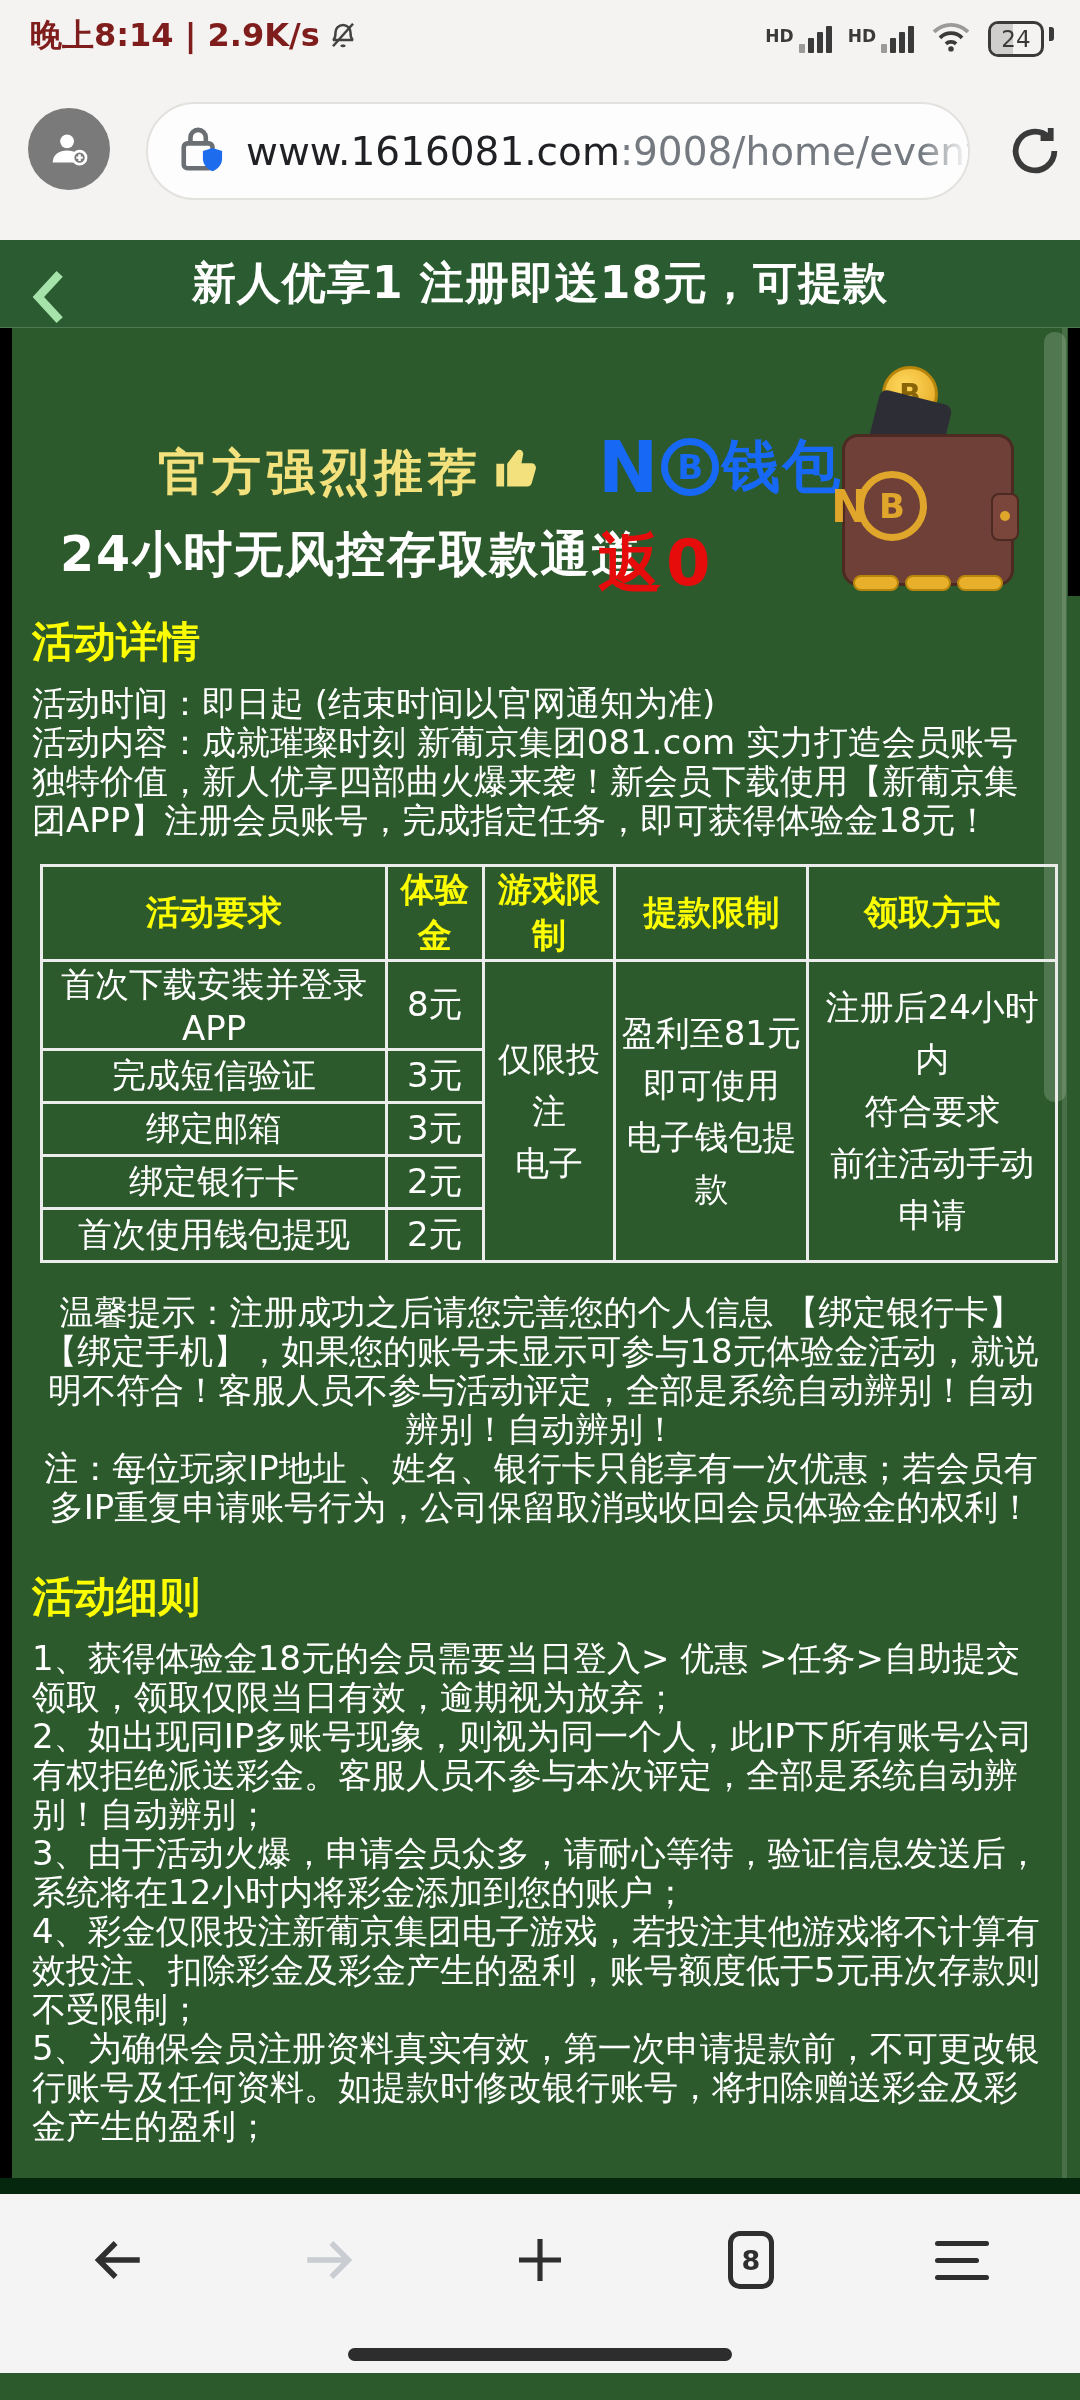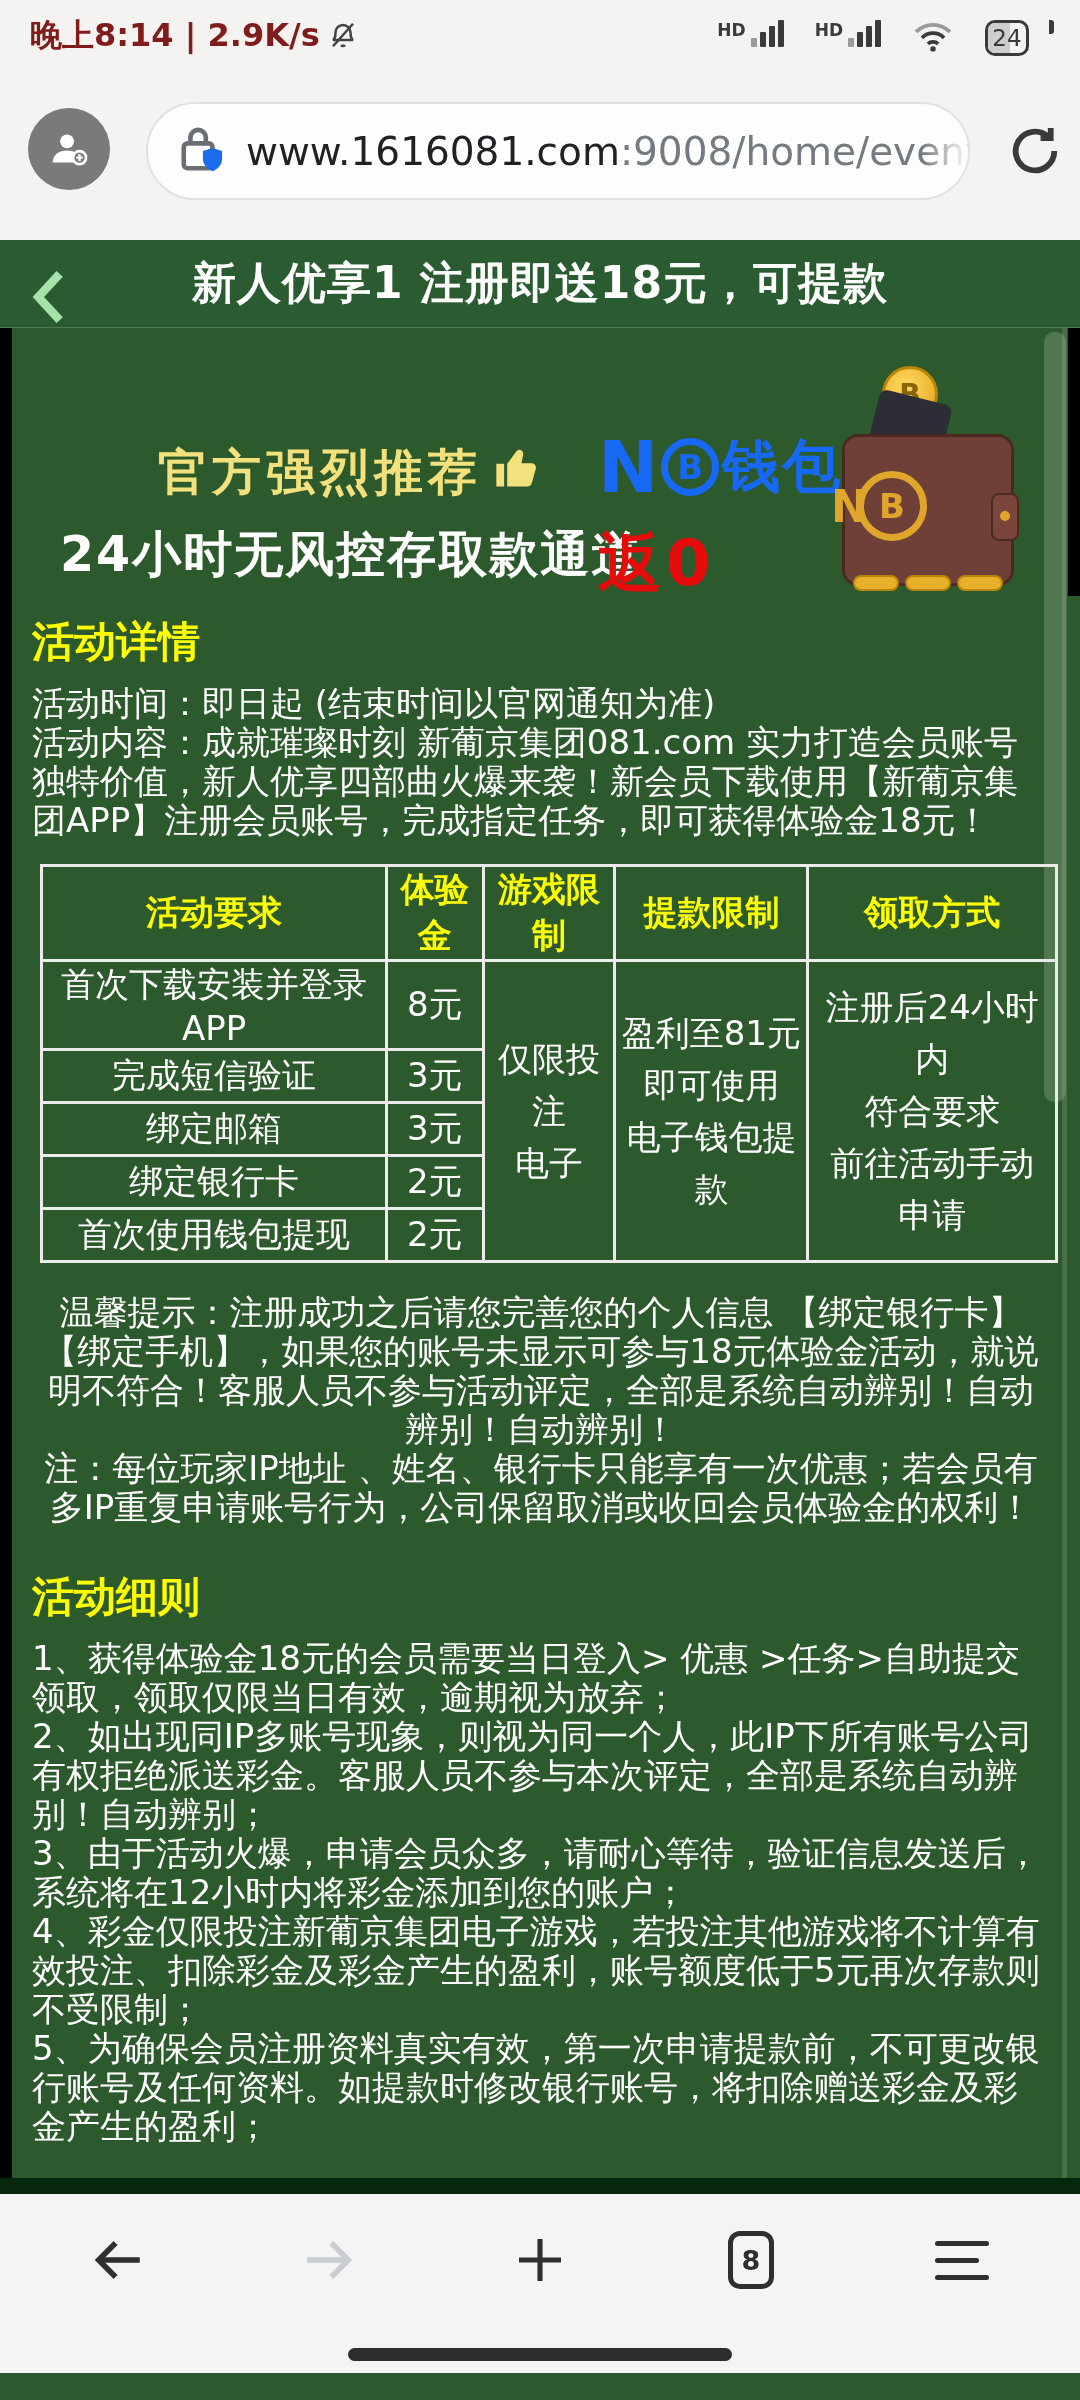--- a/index.html
+++ b/index.html
@@ -4,30 +4,30 @@
 <style>
   * { margin:0; padding:0; box-sizing:border-box; }
   html,body { width:1080px; height:2400px; overflow:hidden; }
   body { font-family:"DejaVu Sans","Liberation Sans",sans-serif; background:#2d5a2c; }
 
   
   .status-bar { height:60px; background:#f4f3f1; display:flex; align-items:flex-end;
                 justify-content:space-between; padding:0 26px 2px 30px; }
   .sb-left { display:flex; align-items:flex-end; gap:8px; color:#7f1d1d;
              font-size:32px; font-weight:bold; }
-  .sb-right { display:flex; align-items:flex-start; gap:31px; }
+  .sb-right { display:flex; align-items:center; gap:16px; }
   .sim { display:flex; align-items:flex-end; gap:3px; }
   .sim .hd { font-size:17px; font-weight:bold; color:#3a3a3a; margin-right:2px; align-self:flex-start; }
   .bars { display:flex; align-items:flex-end; gap:3px; }
   .bars i { display:block; width:6px; background:#3a3a3a; border-radius:1px; }
   .bars i:nth-child(1){ height:9px;  background:#9a9a9a; }
   .bars i:nth-child(2){ height:15px; }
   .bars i:nth-child(3){ height:21px; }
   .bars i:nth-child(4){ height:27px; }
-  .battery { position:relative; width:44px; height:36px; border:3px solid #3a3a3a;
+  .battery { position:relative; width:56px; height:36px; border:3px solid #3a3a3a;
              border-radius:10px; display:flex; align-items:center; justify-content:center;
              background:#f4f3f1; overflow:hidden; }
   .battery .fill { position:absolute; left:0; top:0; bottom:0; width:22px; background:#cfcecc; }
   .battery .num { position:relative; font-size:23px; color:#3a3a3a; }
   .battery-nub { width:5px; height:14px; background:#3a3a3a; border-radius:0 3px 3px 0;
                  margin-left:-11px; margin-bottom:11px; }
 
   
   .url-row { position:relative; height:180px; background:#f4f3f1; }
   .avatar { position:absolute; left:28px; top:48px; width:82px; height:82px; border-radius:50%;

